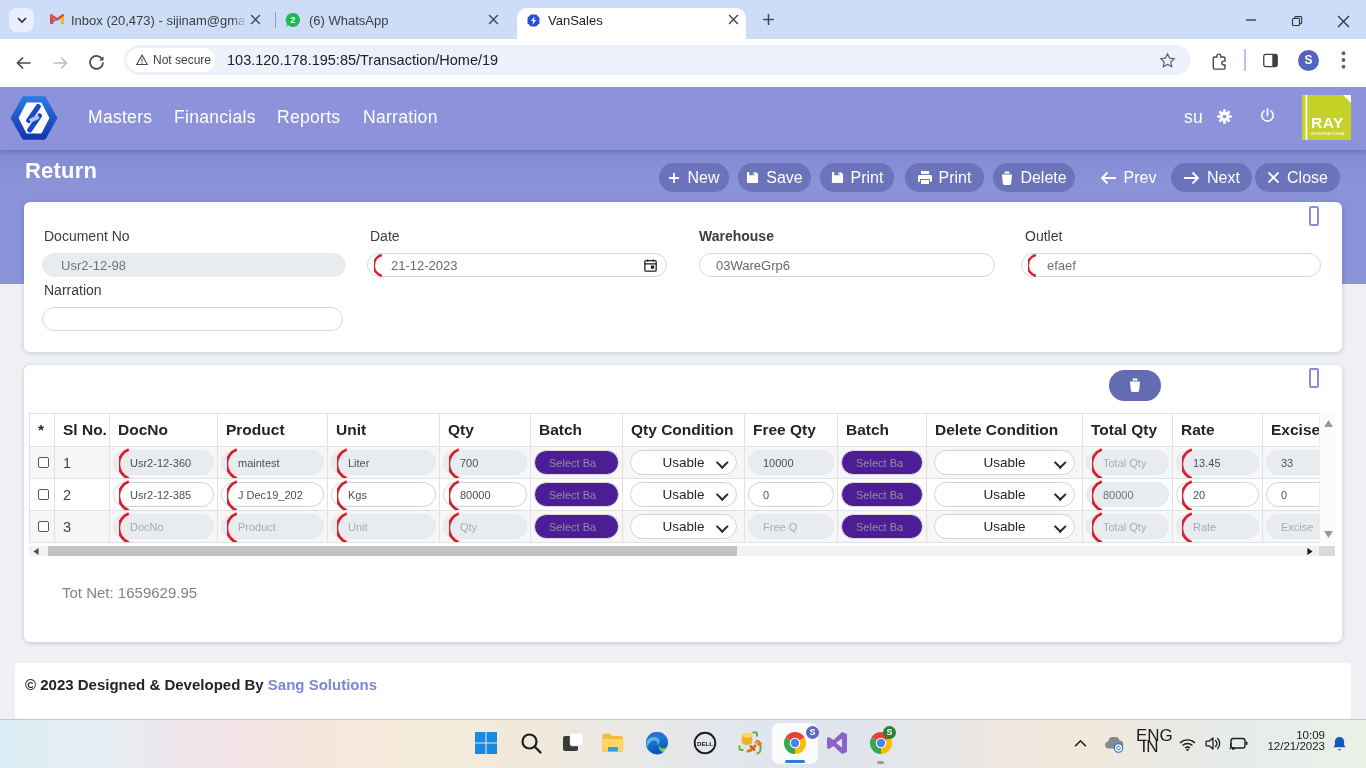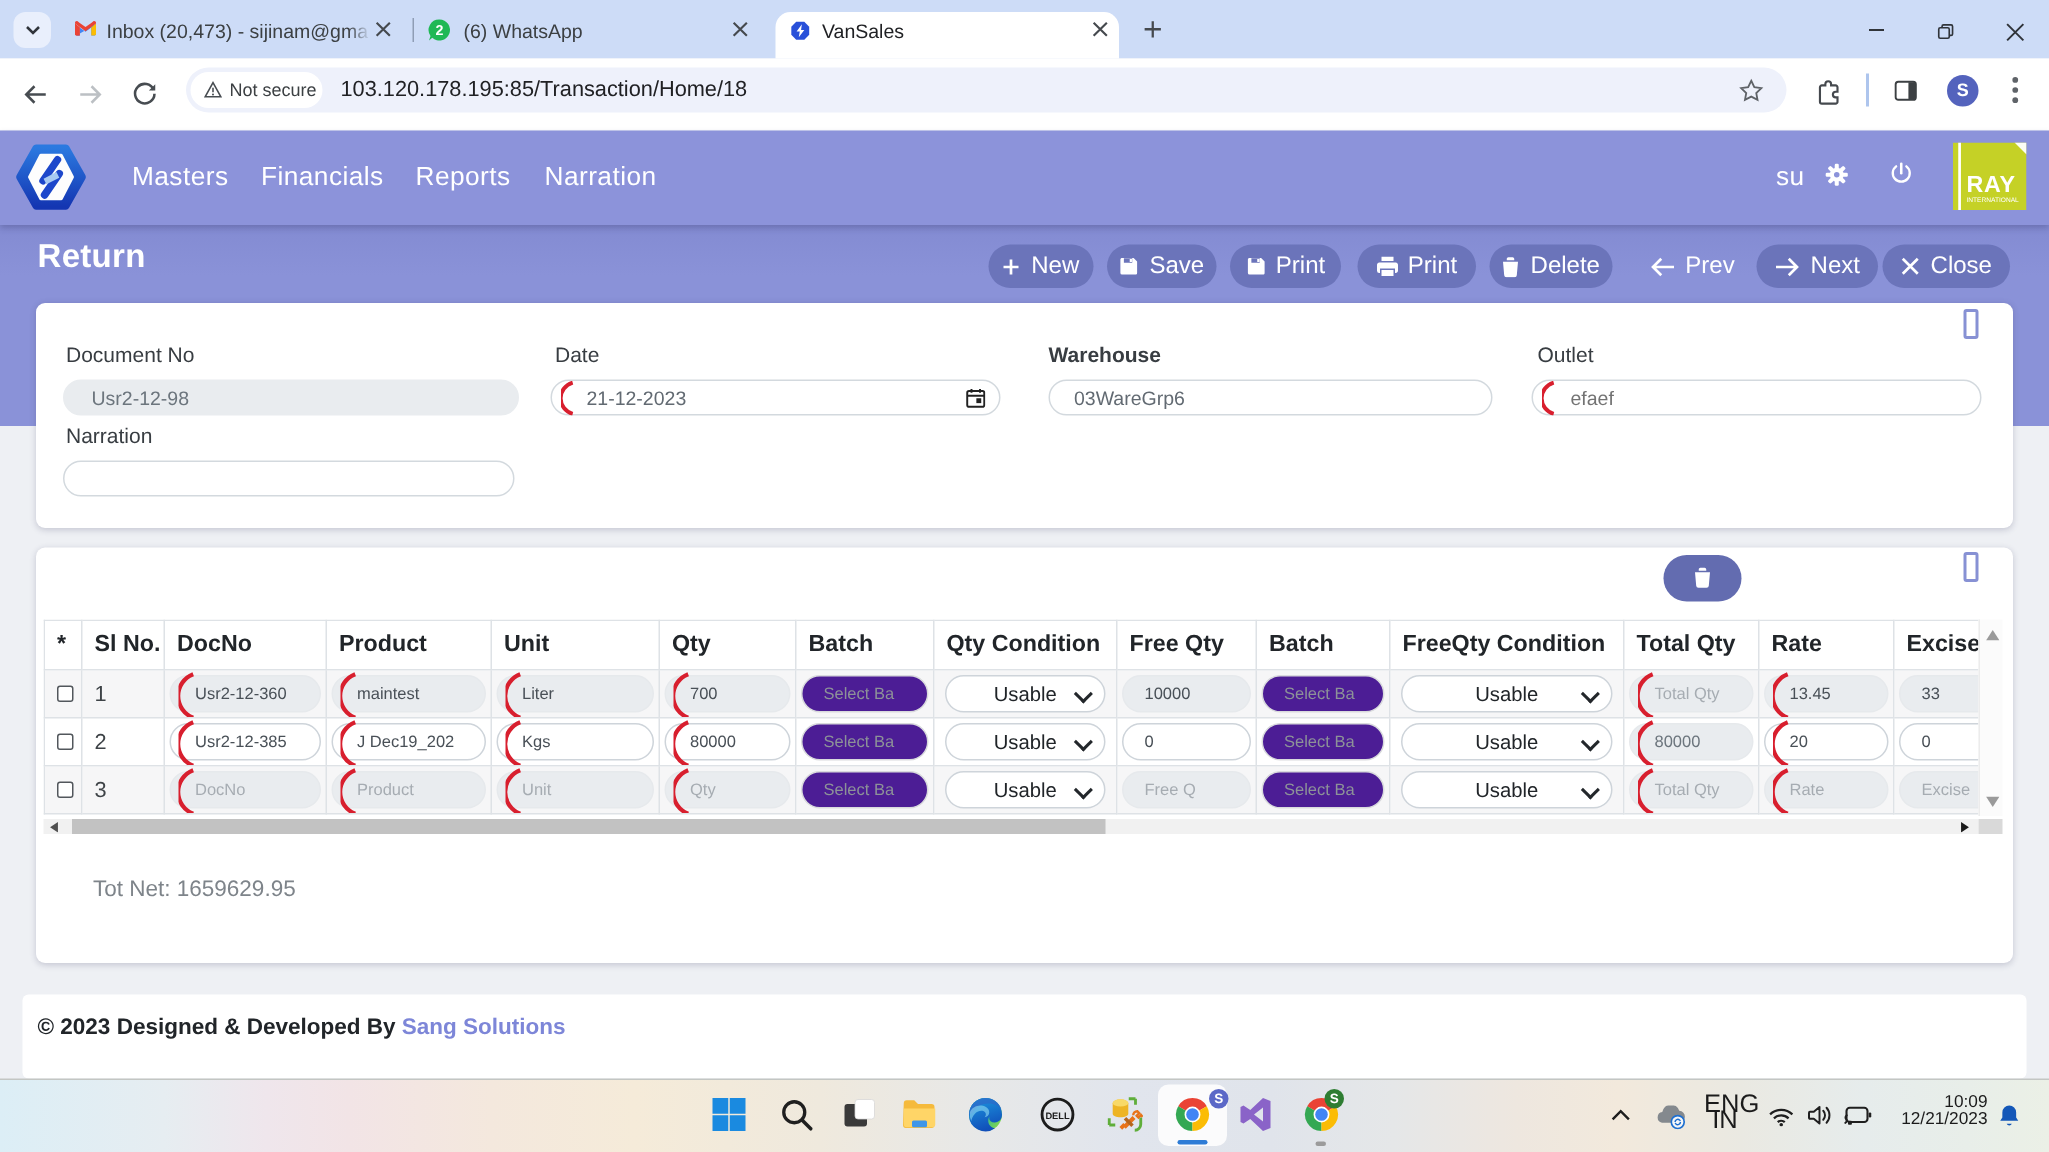--- a/index.html
+++ b/index.html
@@ -115,21 +115,21 @@
     <path d="M14.6 2v4h-4z" fill="#474c51"></path>
   </svg>
 <div class="abs" style="left:124px;top:45px;width:1067px;height:30px;border-radius:15px;background:#eef1fb;"></div>
 <div class="abs" style="left:127px;top:48px;width:88px;height:24px;border-radius:12px;background:#fff;"></div>
 <svg class="abs" style="left:136px;top:54px;" width="12" height="12" viewBox="0 0 16 16">
     <path d="M8 1.5L15 14H1z" fill="none" stroke="#474c51" stroke-width="1.4"></path>
     <path d="M8 6v4" stroke="#474c51" stroke-width="1.4"></path>
     <circle cx="8" cy="12" r=".9" fill="#474c51"></circle>
   </svg>
 <div class="abs" style="left:153px;top:53px;font-size:12px;color:#3c4043;">Not secure</div>
-<div class="abs" style="left:227px;top:52px;font-size:14.5px;color:#202124;">103.120.178.195:85/Transaction/Home/18</div>
+<div class="abs" style="left:227px;top:52px;font-size:14.5px;color:#202124;">103.120.178.195:85/Transaction/Home/19</div>
 <svg class="abs" style="left:1159px;top:52px;" width="17" height="17" viewBox="0 0 24 24">
     <path d="M12 2.6l2.9 6 6.6.9-4.8 4.6 1.2 6.5L12 17.5l-5.9 3.1 1.2-6.5L2.5 9.5l6.6-.9z" fill="none" stroke="#5f6368" stroke-width="1.7"></path>
   </svg>
 <svg class="abs" style="left:1210px;top:52px;" width="18" height="18" viewBox="0 0 24 24">
     <path d="M9.2 5.4a2.55 2.55 0 0 1 5.1 0v1.2h4a1.7 1.7 0 0 1 1.7 1.7v3.9h-1.6a2.5 2.5 0 0 0 0 5h1.6v3.9a1.7 1.7 0 0 1-1.7 1.7H6.1a1.7 1.7 0 0 1-1.7-1.7V8.3a1.7 1.7 0 0 1 1.7-1.7h3.1z" fill="none" stroke="#45494e" stroke-width="1.9"></path>
   </svg>
 <div class="abs" style="left:1244px;top:49px;width:2px;height:22px;background:#aec5ed;"></div>
 <svg class="abs" style="left:1262px;top:52px;" width="17" height="17" viewBox="0 0 24 24">
     <rect x="2.5" y="3.5" width="19" height="17" rx="2.5" fill="none" stroke="#3c4043" stroke-width="1.8"></rect>
     <path d="M14.5 4v16h5a2 2 0 0 0 2-2V6a2 2 0 0 0-2-2z" fill="#3c4043"></path>
@@ -275,21 +275,21 @@
       <th>*</th>
           <th>Sl No.</th>
           <th>DocNo</th>
           <th>Product</th>
           <th>Unit</th>
           <th>Qty</th>
           <th>Batch</th>
           <th>Qty Condition</th>
           <th>Free Qty</th>
           <th>Batch</th>
-          <th>FreeQty Condition</th>
+          <th>Delete Condition</th>
           <th>Total Qty</th>
           <th>Rate</th>
           <th>Excise</th>
     </tr>
     <tr class="r1">
       <td>
             <div class="cb"></div>
           </td>
           <td class="sl">1</td>
       <td>

